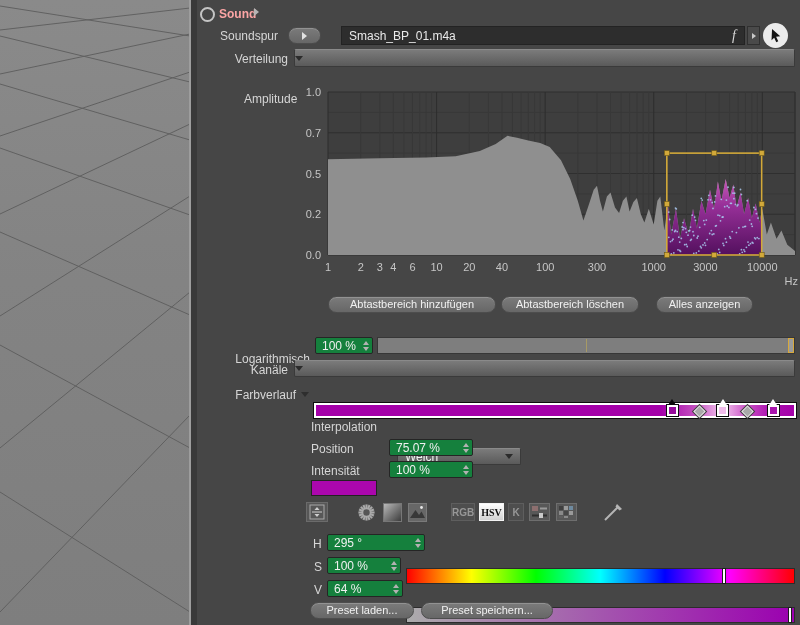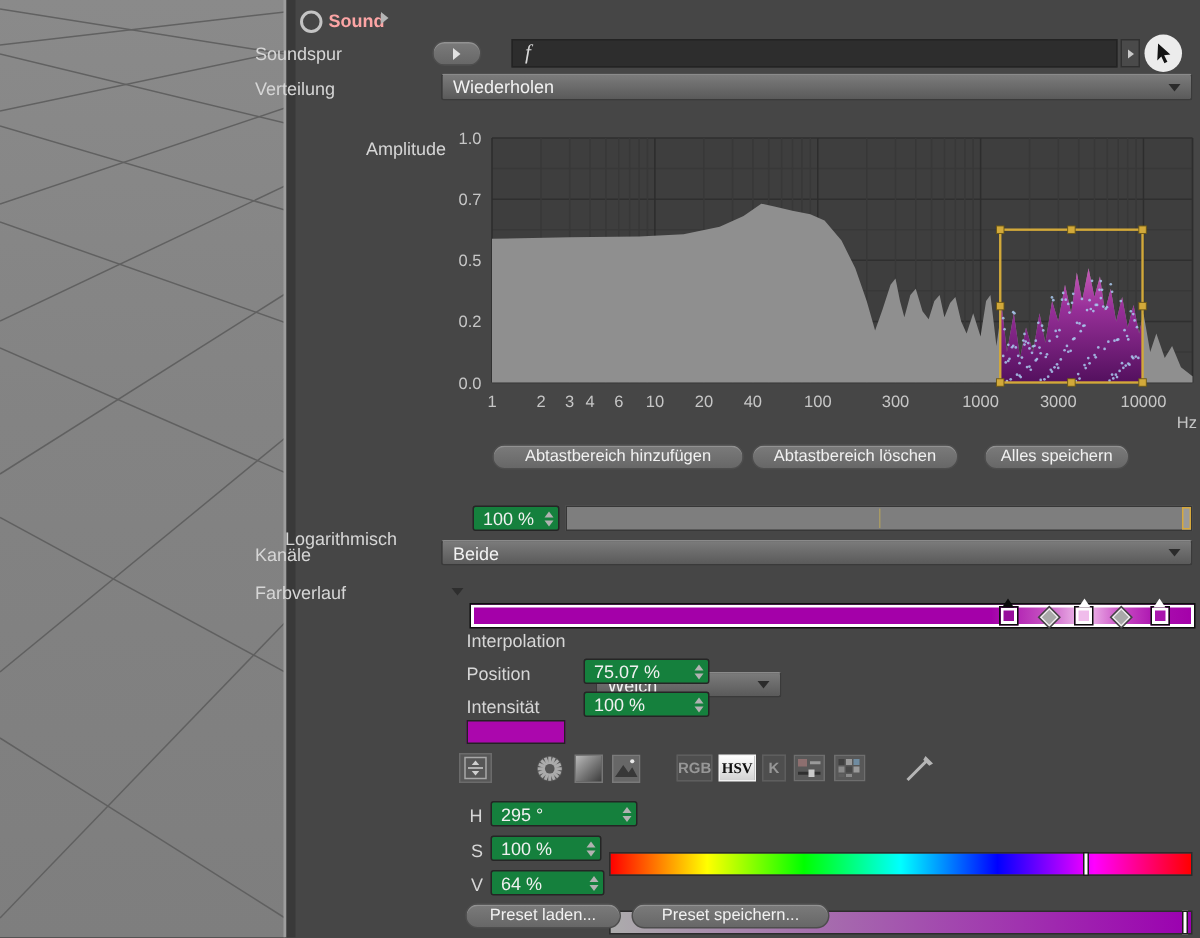--- a/index.html
+++ b/index.html
@@ -7,21 +7,21 @@
        background:#464646;font-family:"Liberation Sans","DejaVu Sans",sans-serif;
        -webkit-font-smoothing:antialiased;}
   .abs{position:absolute;}
   
   .viewport{left:0;top:0;width:190px;height:625px;
             background:linear-gradient(#8a8a8a,#838383 45%,#7e7e7e);}
   .viewport svg{display:block;}
   .vp-edge{left:189px;top:0;width:2px;height:625px;background:#9d9d9d;}
   .vdivider{left:191px;top:0;width:6px;height:625px;background:#393939;}
   
-  .lbl{color:#d6d6d6;font-size:12px;text-align:left;white-space:nowrap;}
+  .lbl{color:#d6d6d6;font-size:12px;text-align:right;white-space:nowrap;}
   .llbl{color:#d6d6d6;font-size:12px;white-space:nowrap;}
   .vbox{display:flex;align-items:center;background:#15803d;border:1px solid #252525;
         border-radius:2px;box-sizing:border-box;}
   .vtext{flex:1;color:#f0f0f0;font-size:12px;padding-left:6px;white-space:nowrap;}
   .stepper{width:12px;display:flex;flex-direction:column;align-items:center;gap:2px;cursor:pointer;}
   .st-up{width:0;height:0;border-left:3px solid transparent;border-right:3px solid transparent;
          border-bottom:4px solid #b2b2b2;}
   .st-dn{width:0;height:0;border-left:3px solid transparent;border-right:3px solid transparent;
          border-top:4px solid #b2b2b2;}
   .drop{display:flex;align-items:center;background:linear-gradient(#7b7b7b,#5a5a5a);
@@ -95,34 +95,34 @@
 
 <span class="abs ring" style="left:200px;top:7px;"></span>
 <span class="abs hdr-title" style="left:219px;top:7px;">Sound</span>
 <span class="abs" style="left:254px;top:8px;width:0;height:0;border-top:4px solid transparent;border-bottom:4px solid transparent;border-left:5px solid #b5b5b5;"></span>
 
 <div class="abs lbl" style="left:170px;top:29px;width:108px;">Soundspur</div>
 <div class="abs pill" style="left:288px;top:27px;width:33px;height:17px;display:flex;align-items:center;justify-content:center;">
   <span class="tri-r" style="border-left-color:#e2e2e2;"></span>
 </div>
 <div class="abs field" style="left:341px;top:26px;width:404px;height:19px;">
+  <span class="ftext">Smash_BP_01.m4a</span>
   <span class="fx">f</span>
 </div>
 <div class="abs" style="left:747px;top:26px;width:13px;height:19px;background:#4a4a4a;border:1px solid #303030;box-sizing:border-box;display:flex;align-items:center;justify-content:center;">
   <span style="width:0;height:0;border-top:3px solid transparent;border-bottom:3px solid transparent;border-left:4px solid #c9c9c9;"></span>
 </div>
 <div class="abs" style="left:763px;top:23px;width:25px;height:25px;background:#ececec;border-radius:50%;display:flex;align-items:center;justify-content:center;">
   <svg width="19" height="19" viewBox="0 0 22 22">
     <path d="M7 3.5 L16.5 12 L11.7 12.5 L14.2 17.6 L11.9 18.7 L9.5 13.6 L6.4 16.6 Z" fill="#141414"></path>
   </svg>
 </div>
 
 <div class="abs lbl" style="left:170px;top:52px;width:118px;">Verteilung</div>
 <div class="abs drop" style="left:294px;top:49px;width:501px;height:18px;">
-  <span class="dtext">Wiederholen</span>
   <span class="darr"></span>
 </div>
 
 <div class="abs llbl" style="left:244px;top:92px;">Amplitude</div>
 <svg id="spec" class="abs" style="left:300px;top:88px;" width="500" height="200">
     <rect x="28" y="4" width="467" height="163" fill="#3e3e3e"></rect>
     <line x1="28" y1="167" x2="495" y2="167" stroke="#2f2f2f"></line>
     <line x1="28" y1="146.625" x2="495" y2="146.625" stroke="#383838"></line>
     <line x1="28" y1="126.25" x2="495" y2="126.25" stroke="#2f2f2f"></line>
     <line x1="28" y1="105.875" x2="495" y2="105.875" stroke="#383838"></line>
@@ -338,38 +338,37 @@
     <text x="21" y="8.0" text-anchor="end" class="tick">1.0</text>
     <text x="21" y="48.8" text-anchor="end" class="tick">0.7</text>
     <text x="21" y="89.5" text-anchor="end" class="tick">0.5</text>
     <text x="21" y="130.3" text-anchor="end" class="tick">0.2</text>
     <text x="21" y="171.0" text-anchor="end" class="tick">0.0</text>
     <text x="498" y="197" text-anchor="end" class="hzlab">Hz</text>
   </svg>
 
 <div class="abs pill" style="left:328px;top:296px;width:168px;height:17px;line-height:15px;">Abtastbereich hinzufügen</div>
 <div class="abs pill" style="left:501px;top:296px;width:138px;height:17px;line-height:15px;">Abtastbereich löschen</div>
-<div class="abs pill" style="left:656px;top:296px;width:97px;height:17px;line-height:15px;">Alles speichern</div>
+<div class="abs pill" style="left:656px;top:296px;width:97px;height:17px;line-height:15px;">Alles anzeigen</div>
 
 <div class="abs lbl" style="left:190px;top:340px;width:120px;margin-top:12px;">Logarithmisch</div>
 <div class="abs vbox" style="left:315px;top:337px;width:58px;height:17px;">
   <span class="vtext">100 %</span>
   <span class="stepper">
       <i class="st-up"></i>
       <i class="st-dn"></i>
     </span>
 </div>
 <div class="abs slider" style="left:377px;top:337px;width:418px;height:17px;">
   <span class="midtick" style="left:50%;"></span>
   <span class="handle" id="log-handle" style="left: calc(100% - 6px);"></span>
 </div>
 
 <div class="abs lbl" style="left:170px;top:363px;width:118px;">Kanäle</div>
 <div class="abs drop" style="left:294px;top:360px;width:501px;height:17px;">
-  <span class="dtext">Beide</span>
   <span class="darr"></span>
 </div>
 
 <div class="abs lbl" style="left:170px;top:388px;width:126px;">Farbverlauf</div>
 <span class="abs" style="left:301px;top:392px;width:0;height:0;border-left:4px solid transparent;border-right:4px solid transparent;border-top:5px solid #2e2e2e;"></span>
 <div class="abs gradbar" id="grad-bar" style="left: 313px; top: 385px; width: 484px; height: 17px; background: linear-gradient(90deg, rgb(164, 0, 169) 0%, rgb(164, 0, 169) 72%, rgb(196, 78, 192) 79%, rgb(243, 198, 239) 84.8%, rgb(201, 76, 196) 90%, rgb(169, 14, 174) 95%, rgb(164, 0, 169) 100%);">
     <div class="diamond" style="left: calc(79.8% - 4px);"></div>
     <div class="diamond" style="left: calc(89.8% - 4px);"></div>
   </div>
 <div class="abs" id="knots" style="left:313px;top:398px;width:484px;height:22px;">

